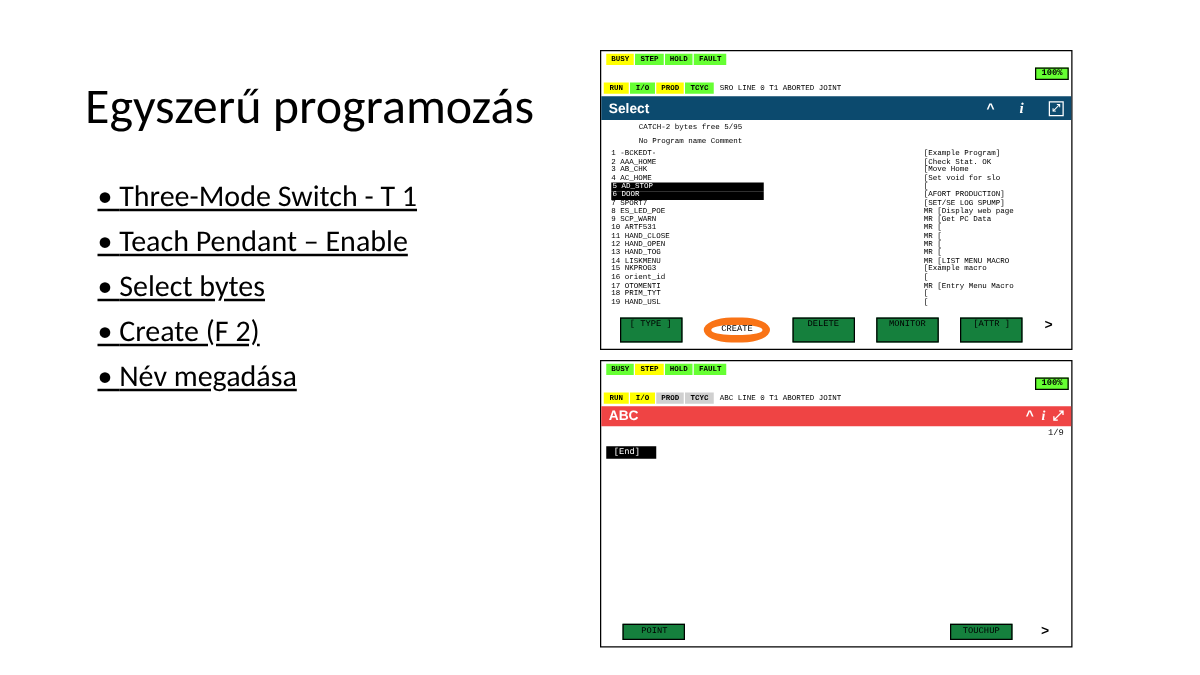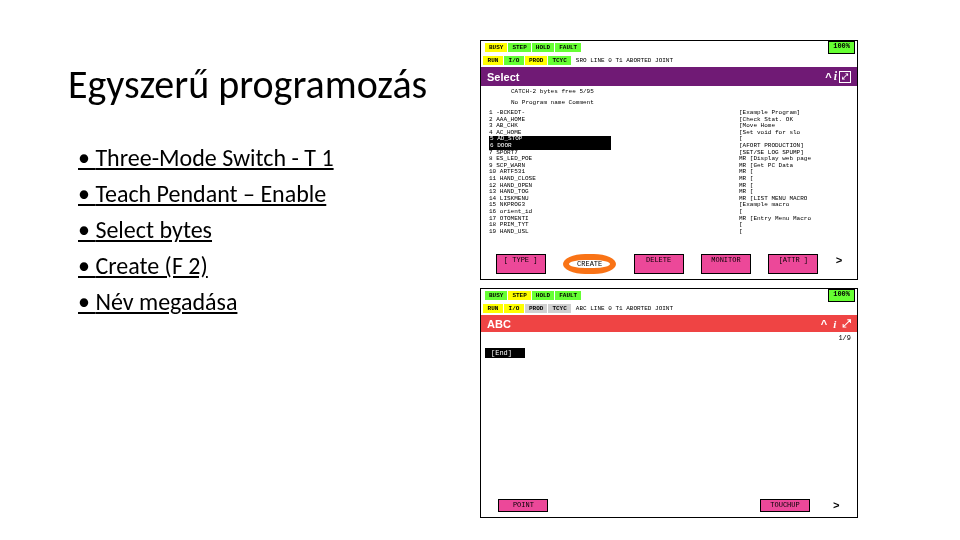--- a/index.html
+++ b/index.html
@@ -53,34 +53,34 @@
     font-size: 6px;
     font-weight: bold;
     text-align: center;
     min-width: 20px;
     box-sizing: border-box;
   }
   .b-yellow { background: #ffff00; color: #000; }
   .b-green  { background: #66ff33; color: #000; }
   .b-grey   { background: #d0d0d0; color: #000; }
 
-  .row2 { display:flex; justify-content: space-between; padding:0 2px;}
+  .row2 { display:flex; justify-content: space-between; padding:0 2px;flex-direction:column;}
   .pctbox { font-size:7px; font-weight:bold; border:1px solid #000;
             background:#66ff33; padding:0 4px; margin-left:auto; }
 
   .titlebar {
-    background: #701a75;
+    background: #0c4a6e;
     color: #fff;
     font-family: Arial, sans-serif;
     font-size: 11px;
     font-weight: bold;
     padding: 2px 6px;
     display: flex;
     align-items: center;
-    gap: 2px;
+    gap: 20px;
   }
   .titlebar .spacer { flex: 1; }
   .titlebar .info-icon { font-style: italic; font-family: serif; font-size:12px; }
   .titlebar .expand-icon { border:1px solid #fff; width:10px; height:10px;
     display:inline-flex; align-items:center; justify-content:center; font-size:8px;}
 
   .program-head {
     padding: 2px 30px;
     font-size: 6px;
     color:#000;
@@ -96,21 +96,21 @@
   .row-hl {
     background:#000; color:#fff; padding:0 1px; width:fit-content;
     min-width:120px;
   }
 
   .fn-bar {
     position:absolute; bottom:3px; left:0; right:0;
     display:flex; justify-content:space-around; padding:2px 6px;
   }
   .fn {
-    border:1px solid #000; background:#ec4899; font-size:7px;
+    border:1px solid #000; background:#15803d; font-size:7px;
     padding:1px 6px; text-align:center; min-width:36px;
   }
   .fn-circ {
     border:6px solid #f97316; border-radius:50%/60%;
     padding:0 8px; font-size:7px;
   }
   .fn-arrow { font-size:11px; font-weight:bold; padding-top:1px; }
 
   .abc-bar {
     background:#ef4444; color:#fff; padding:2px 6px; font-size:11px;

